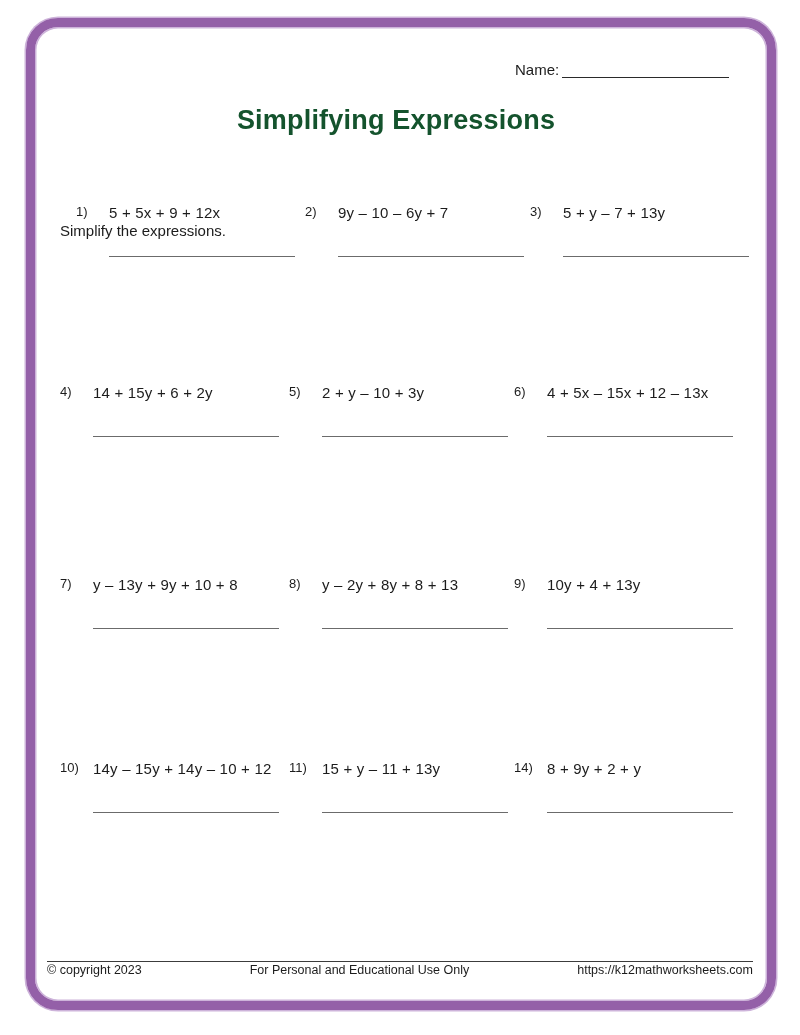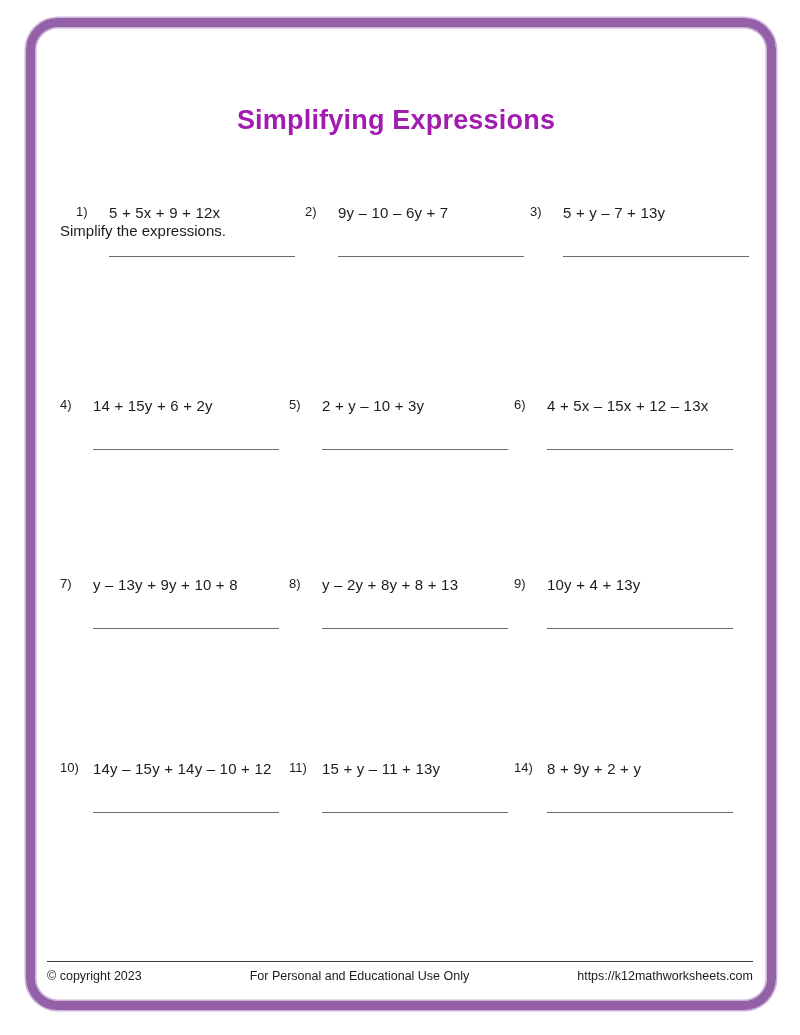--- a/index.html
+++ b/index.html
@@ -36,34 +36,34 @@
     border-bottom: 1.6px solid #2a2a2a;
   }
   .title {
     position: absolute;
     left: 0; top: 105px;
     width: 792px;
     text-align: center;
     font-size: 27px;
     font-weight: 700;
     letter-spacing: 0.2px;
-    color: #a21caf;
+    color: #14532d;
   }
   .instruction {
     position: absolute;
     left: 60px; top: 174px;
     font-size: 15px;
     margin-top: 48px;
   }
   .problem { position: absolute; white-space: nowrap; }
   .c1 { left: 60px; }
   .c2 { left: 289px; }
   .c3 { left: 514px; }
   .r1 { top: 204px; margin-left: 16px; }
-  .r2 { top: 397px; }
+  .r2 { top: 384px; }
   .r3 { top: 576px; }
   .r4 { top: 760px; }
   .pnum {
     display: inline-block;
     width: 33px;
     font-size: 13px;
     vertical-align: top;
     color: #1c1c1c;
   }
   .pexpr { font-size: 15px; letter-spacing: 0.2px; }
@@ -71,34 +71,38 @@
     position: absolute;
     left: 33px; top: 52px;
     width: 186px;
     border-top: 1.7px solid #6b6b6b;
   }
   .footer {
     position: absolute;
     left: 47px; top: 961px;
     width: 706px;
     border-top: 1.8px solid #3c3c3c;
-    padding-top: 7px;
+    padding-top: 1px;
     display: flex;
     justify-content: space-between;
     align-items: flex-end;
     font-size: 12.5px;
     color: #1c1c1c;
   }
 </style>
 </head>
 <body>
 
 <div class="page">
   <div class="frame"></div>
 
+  <div class="name-row">
+    <span>Name:</span>
+    <span class="name-line"></span>
+  </div>
 
   <div class="title">Simplifying Expressions</div>
 
   <div class="instruction">Simplify the expressions.</div>
 
   <div class="problem r1 c1">
     <span class="pnum">1)</span><span class="pexpr">5 + 5x + 9 + 12x</span>
     <div class="answer-line"></div>
   </div>
   <div class="problem r1 c2">

